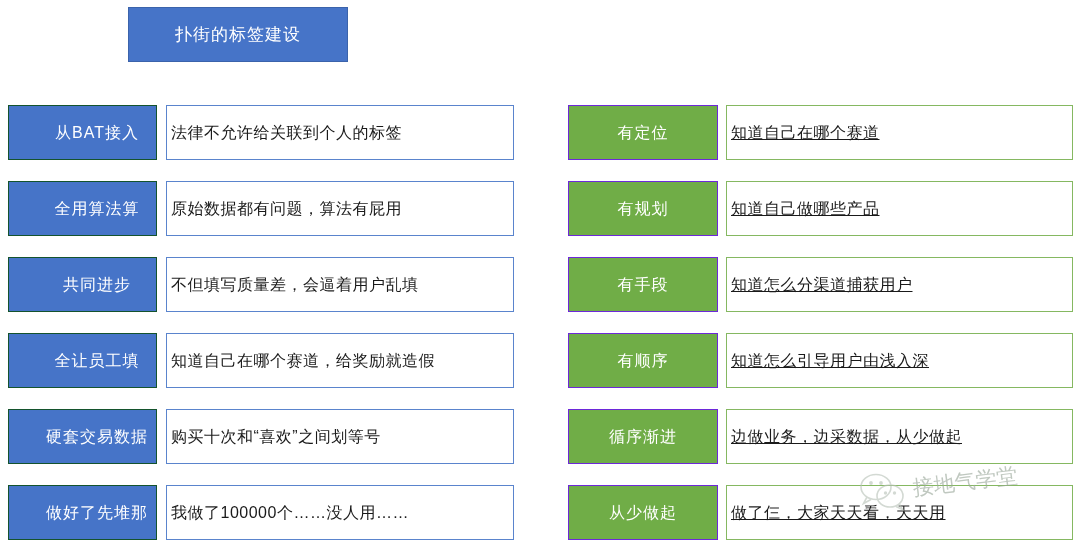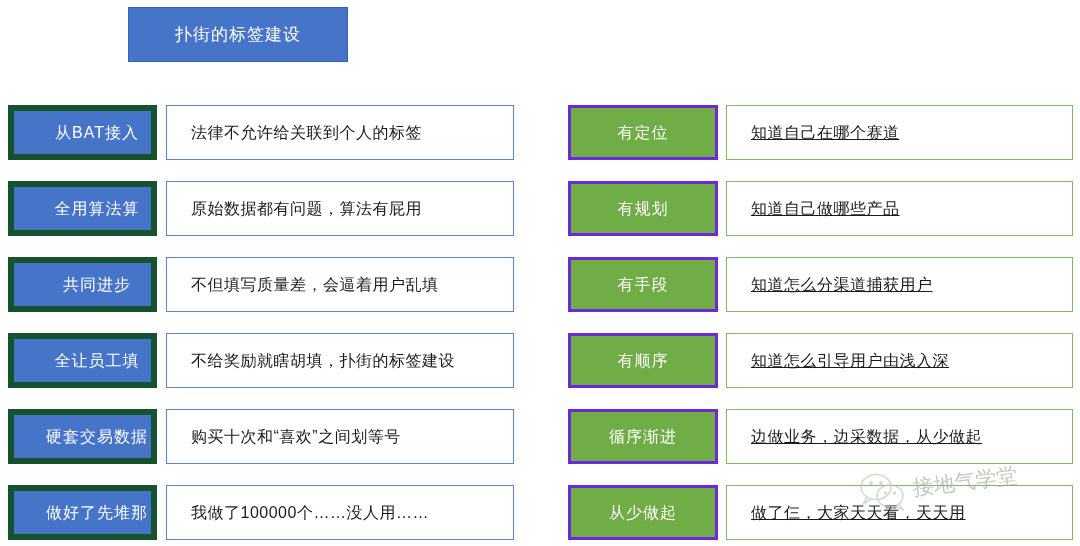--- a/index.html
+++ b/index.html
@@ -78,33 +78,33 @@
     user-select: none;
   }
   .desc {
     position: absolute;
     top: 0;
     height: 55px;
     box-sizing: border-box;
     background: #ffffff;
     display: flex;
     align-items: center;
-    padding-left: 24px;
+    padding-left: 4px;
     color: #1a1a1a;
     font-size: 16px;
     letter-spacing: 0.5px;
     line-height: 1;
   }
 
   
-  .left .tag  { left: 8px;   width: 149px; background: #4674c8; border: 6px solid #14532d; padding-left: 29px; }
+  .left .tag  { left: 8px;   width: 149px; background: #4674c8; border: 1px solid #14532d; padding-left: 29px; }
   .left .desc { left: 166px; width: 348px; border: 1px solid #5a84cd; }
 
   
-  .right .tag  { left: 568px; width: 150px; background: #70ad47; border: 3px solid #6d28d9; }
+  .right .tag  { left: 568px; width: 150px; background: #70ad47; border: 1px solid #6d28d9; }
   .right .desc { left: 726px; width: 347px; border: 1px solid #85b861; text-decoration: underline; }
 
   
   .watermark {
     position: absolute;
     left: 855px;
     top: 472px;
     width: 210px;
     height: 56px;
     pointer-events: none;
@@ -146,21 +146,21 @@
     <div class="row left" style="top:76px">
       <div class="tag">全用算法算</div>
       <div class="desc">原始数据都有问题，算法有屁用</div>
     </div>
     <div class="row left" style="top:152px">
       <div class="tag">共同进步</div>
       <div class="desc">不但填写质量差，会逼着用户乱填</div>
     </div>
     <div class="row left" style="top:228px">
       <div class="tag">全让员工填</div>
-      <div class="desc">不给奖励就瞎胡填，扑街的标签建设</div>
+      <div class="desc">知道自己在哪个赛道，给奖励就造假</div>
     </div>
     <div class="row left" style="top:304px">
       <div class="tag">硬套交易数据</div>
       <div class="desc">购买十次和“喜欢”之间划等号</div>
     </div>
     <div class="row left" style="top:380px">
       <div class="tag">做好了先堆那</div>
       <div class="desc">我做了100000个……没人用……</div>
     </div>
 

